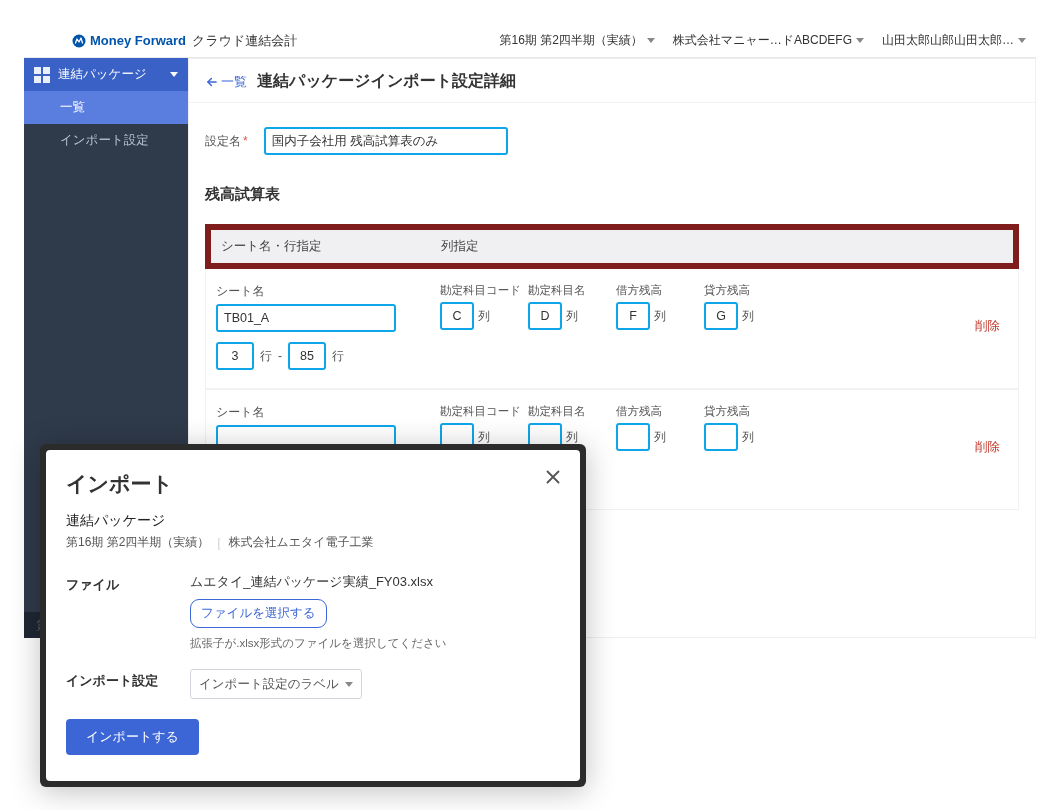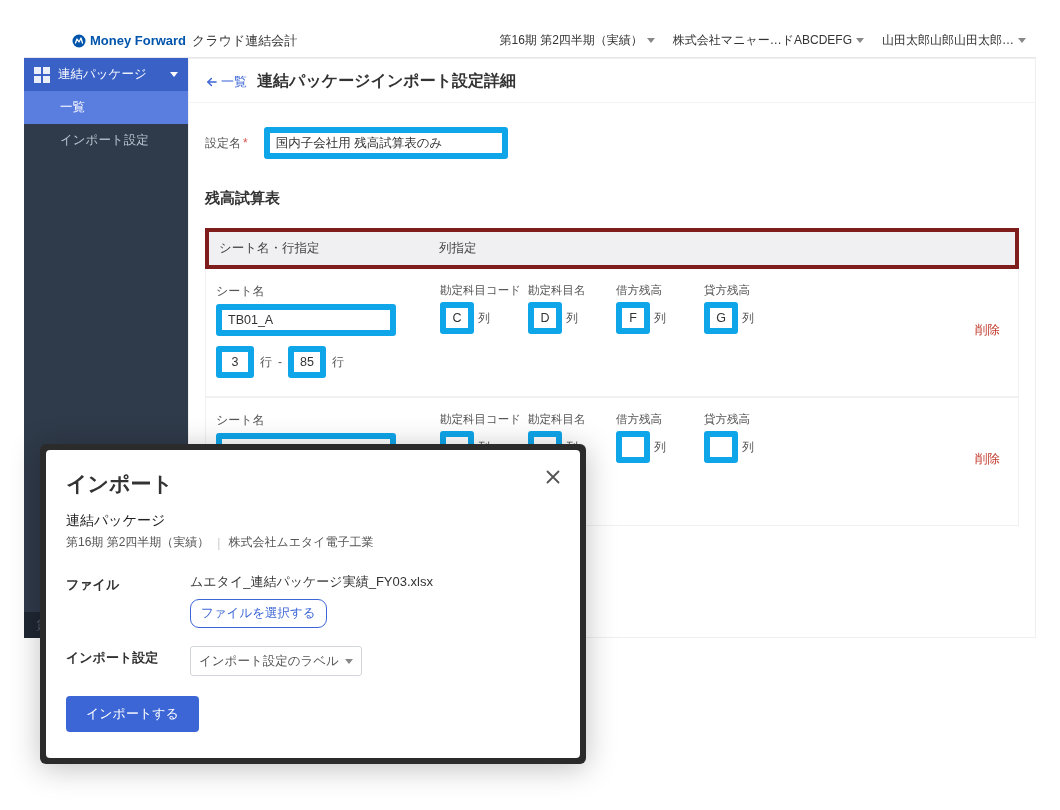--- a/index.html
+++ b/index.html
@@ -132,35 +132,35 @@
       font-size: 16px;
       font-weight: bold;
       color: #333;
     }
 
     .content { padding: 24px 16px 40px 16px; }
     .fieldrow { display: flex; align-items: center; gap: 16px; margin-bottom: 30px; }
     .fieldrow .lbl { font-size: 12px; color: #555; }
     .fieldrow .lbl .req { color: #d9534f; margin-left: 2px; }
     input[type=text] {
-      border: 6px solid #0ea5e9;
+      border: 2px solid #0ea5e9;
       border-radius: 3px;
       height: 28px;
-      padding: 10px 6px;
+      padding: 2px 6px;
       font-size: 12.5px;
       color: #333;
       background: #fff;
     }
     .setting-name { width: 244px; }
 
     h2.section { font-size: 15px; font-weight: bold; margin-bottom: 20px; }
 
     .tb-head {
       background: #f0f0f2;
-      border: 4px solid #7f1d1d;
+      border: 6px solid #7f1d1d;
       display: flex;
       padding: 8px 10px;
       font-size: 12.5px;
       color: #444;
     }
     .tb-head .hcell-a { width: 220px; }
     .tb-body {
       border: 1px solid #f1f1f4;
       border-top: none;
       padding: 14px 10px 18px 10px;
@@ -468,20 +468,21 @@
       <span>第16期 第2四半期（実績）</span>
       <span class="vbar">|</span>
       <span>株式会社ムエタイ電子工業</span>
     </div>
 
     <div class="form-row">
       <div class="flabel">ファイル</div>
       <div class="fbody">
         <div class="filename">ムエタイ_連結パッケージ実績_FY03.xlsx</div>
         <button class="file-btn">ファイルを選択する</button>
+        <div class="hint">拡張子が.xlsx形式のファイルを選択してください</div>
       </div>
     </div>
 
     <div class="form-row">
       <div class="flabel">インポート設定</div>
       <div class="fbody">
         <div class="select">
           <span>インポート設定のラベル</span>
           <span class="caret"></span>
         </div>

